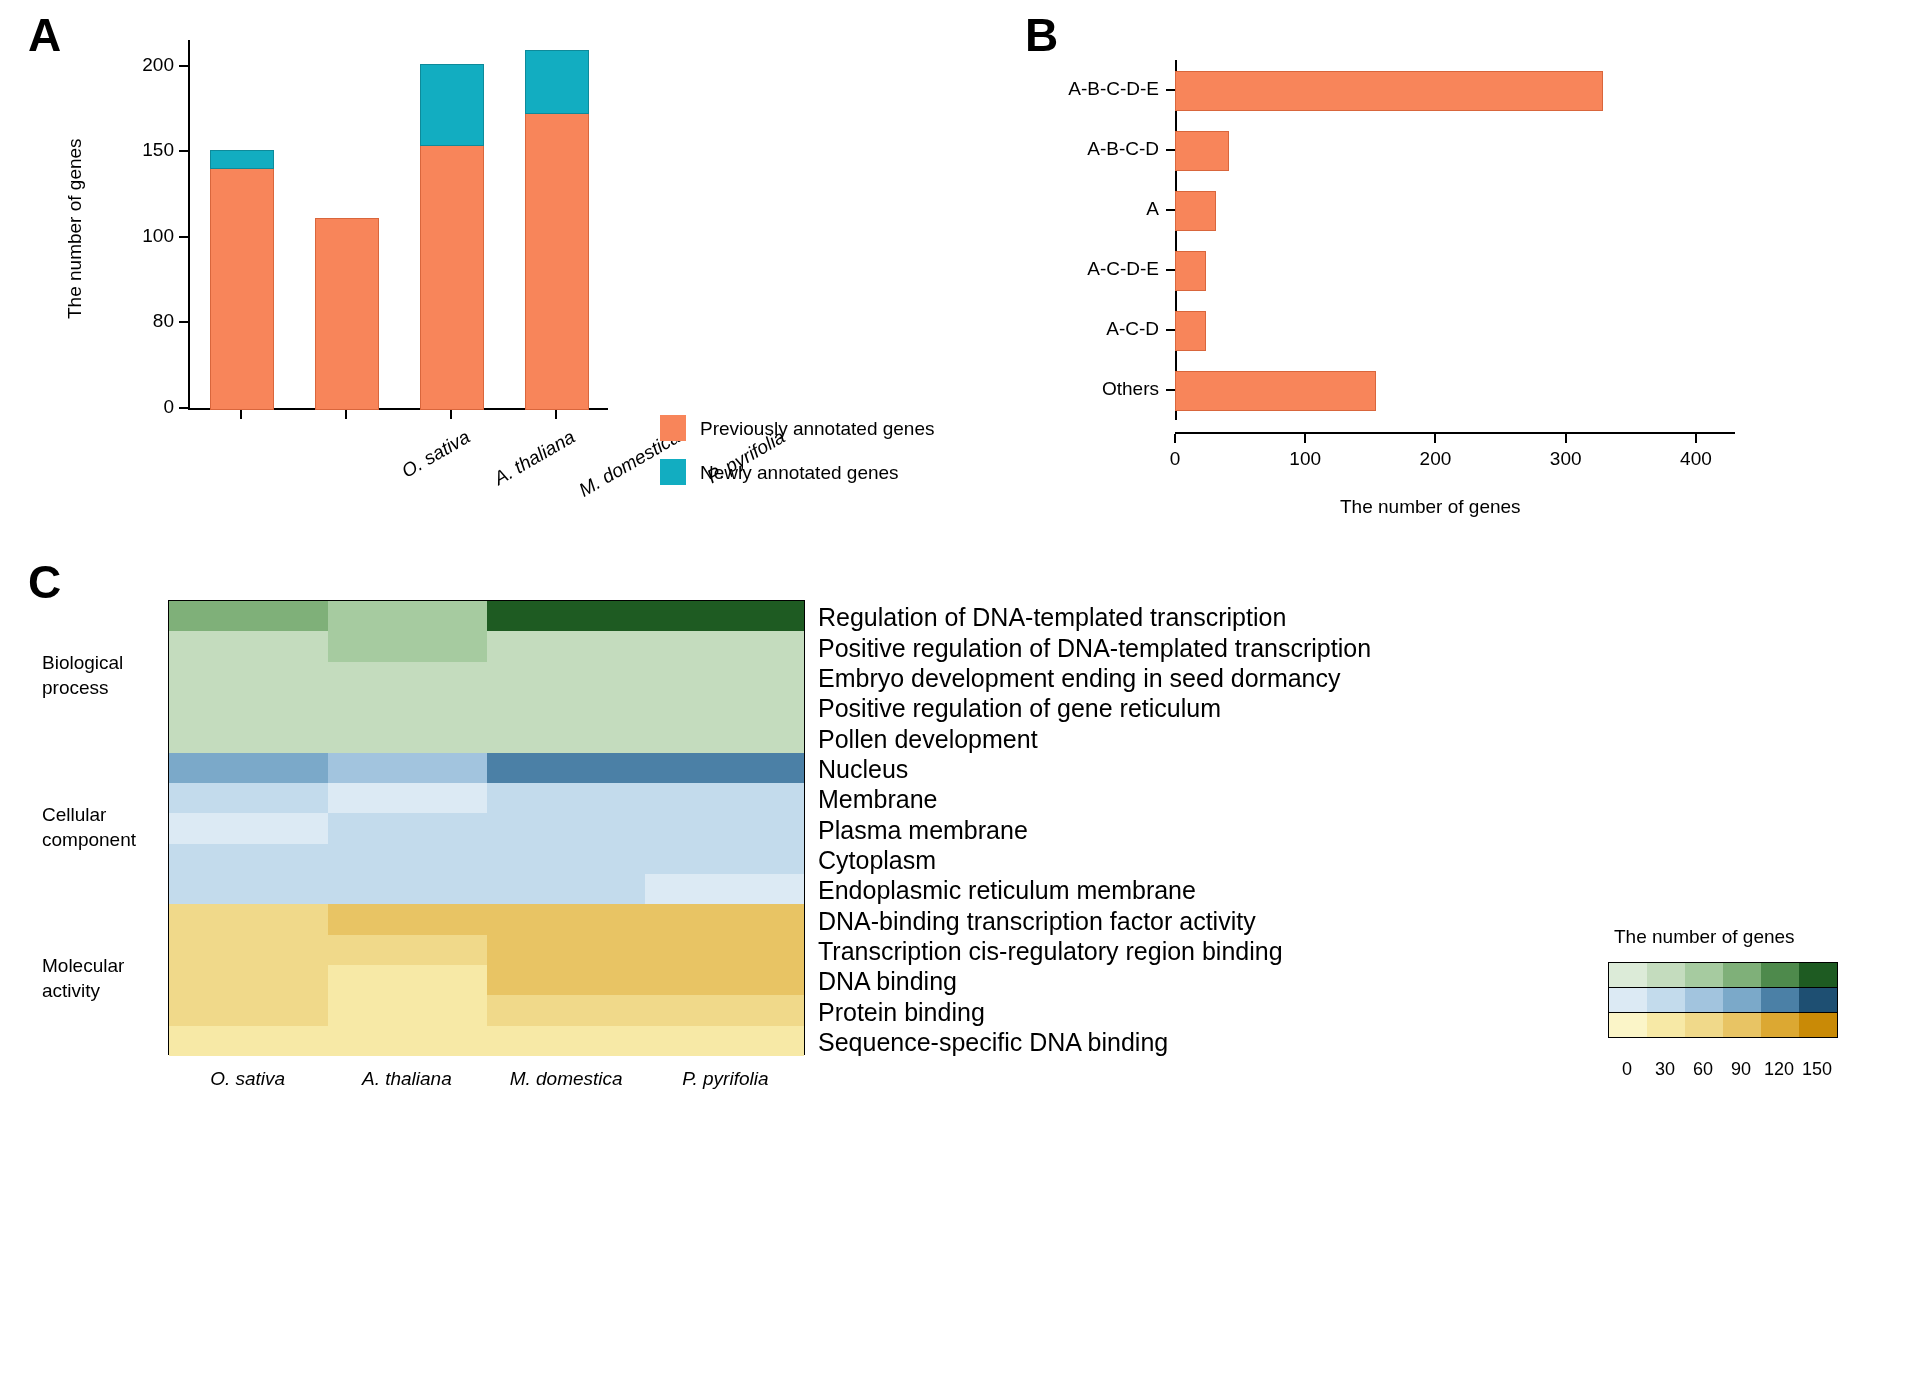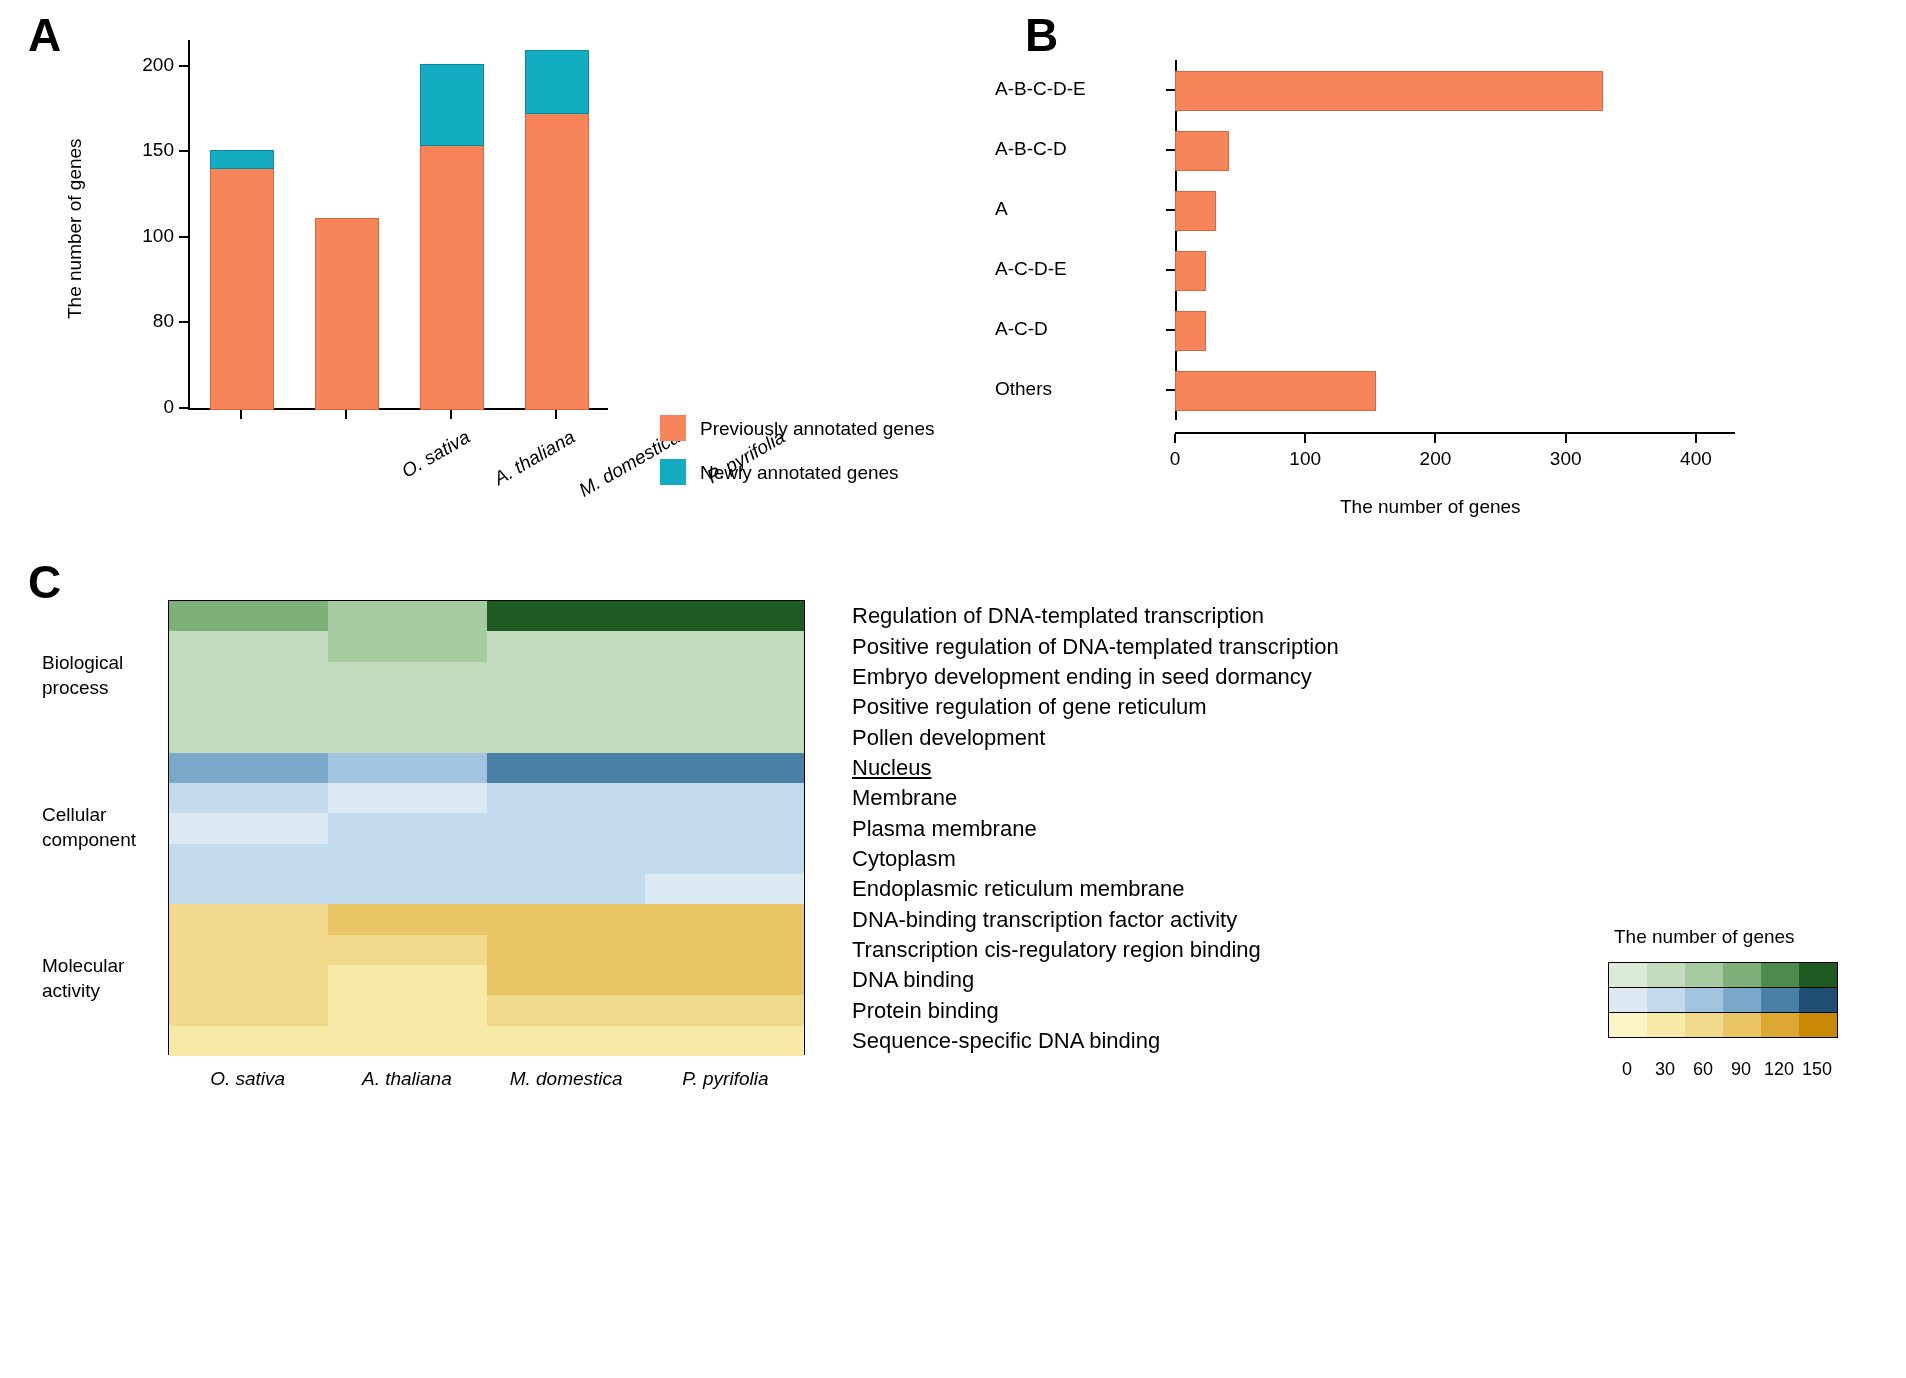--- a/index.html
+++ b/index.html
@@ -86,21 +86,21 @@
   }
   #b-letter { left: 15px; top: 8px; }
   .hbar {
     position: absolute;
     background: #F8855A;
     border: 1px solid #D9663C;
   }
   .hcat-label {
     position: absolute;
     font-size: 19px;
-    text-align: left;
+    text-align: right;
     white-space: nowrap;
   }
   
   #panel-c {
     position: absolute;
     left: 0px;
     top: 600px;
     width: 1906px;
     height: 778px;
   }
@@ -118,22 +118,22 @@
     display: flex;
     width: 100%;
     height: 30.33px;
   }
   .hm-cell {
     flex: 1 1 0;
     height: 100%;
   }
   .row-label {
     position: absolute;
-    left: 852px;
-    font-size: 22px;
+    left: 818px;
+    font-size: 25px;
     white-space: nowrap;
   }
   .group-label {
     position: absolute;
     left: 42px;
     font-size: 19px;
     white-space: nowrap;
     line-height: 25px;
   }
   .col-label {
@@ -331,21 +331,21 @@
         <div class="hm-cell" style="background: rgb(247, 233, 166);"></div>
         <div class="hm-cell" style="background: rgb(247, 233, 166);"></div>
         <div class="hm-cell" style="background: rgb(247, 233, 166);"></div>
       </div>
     </div>
 <div class="row-label" style="top: 3.16667px;">Regulation of DNA-templated transcription</div>
     <div class="row-label" style="top: 33.5px;">Positive regulation of DNA-templated transcription</div>
     <div class="row-label" style="top: 63.8333px;">Embryo development ending in seed dormancy</div>
     <div class="row-label" style="top: 94.1667px;">Positive regulation of gene reticulum</div>
     <div class="row-label" style="top: 124.5px;">Pollen development</div>
-    <div class="row-label" style="top: 154.833px; text-decoration: underline;">Nucleus</div>
+    <div class="row-label" style="top: 154.833px;">Nucleus</div>
     <div class="row-label" style="top: 185.167px;">Membrane</div>
     <div class="row-label" style="top: 215.5px;">Plasma membrane</div>
     <div class="row-label" style="top: 245.833px;">Cytoplasm</div>
     <div class="row-label" style="top: 276.167px;">Endoplasmic reticulum membrane</div>
     <div class="row-label" style="top: 306.5px;">DNA-binding transcription factor activity</div>
     <div class="row-label" style="top: 336.833px;">Transcription cis-regulatory region binding</div>
     <div class="row-label" style="top: 367.167px;">DNA binding</div>
     <div class="row-label" style="top: 397.5px;">Protein binding</div>
     <div class="row-label" style="top: 427.833px;">Sequence-specific DNA binding</div>
     <div class="group-label" style="top: 49.8333px;">

